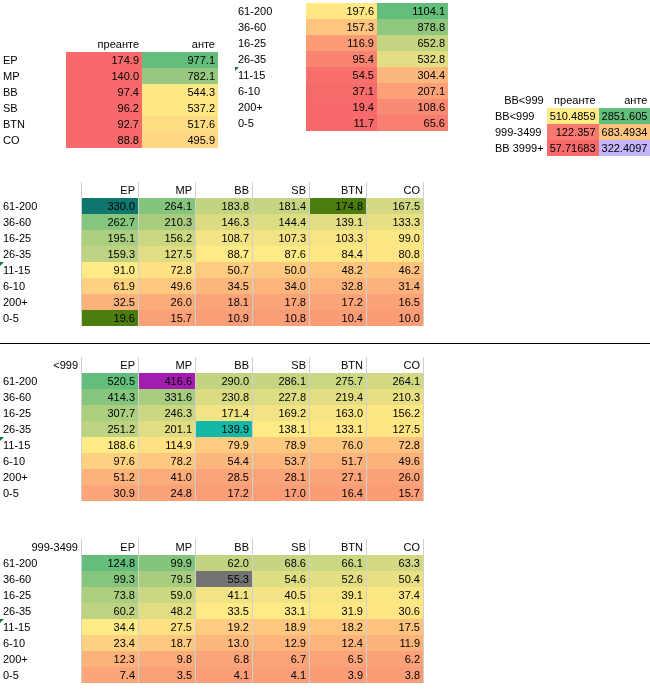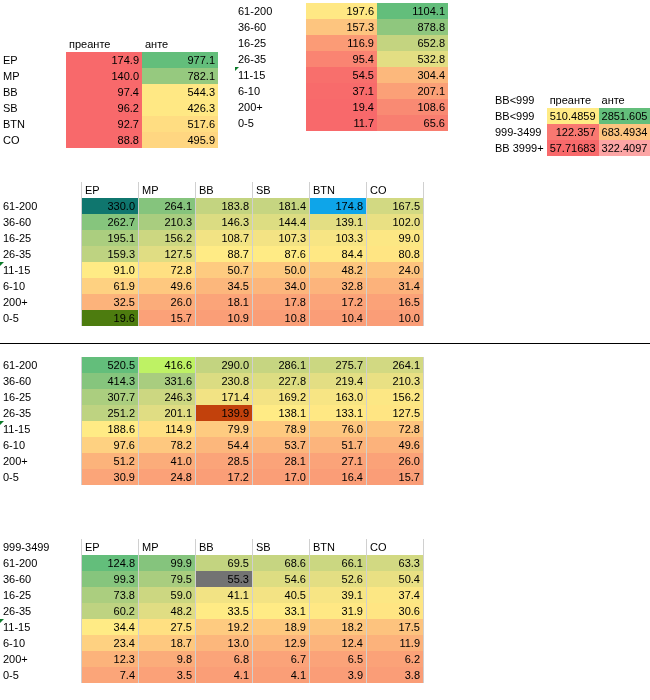--- a/index.html
+++ b/index.html
@@ -20,21 +20,21 @@
     font-weight:normal;
     font-size:11px;
     white-space:nowrap;
     overflow:hidden;
     border:0;
     vertical-align:middle;
   }
   .grid td{border-right:1px solid #d0d0d0;}
   .num{text-align:right;}
   .lbl{text-align:left;}
-  .hdr{text-align:left;}
+  .hdr{text-align:right;}
   .blk{position:absolute;}
   .hline{position:absolute;background:#000;height:1px;}
   .tri{position:relative;}
   .tri:after{
     content:"";
     position:absolute;
     left:0;top:0;
     border-left:4px solid #0a7a28;
     border-bottom:4px solid transparent;
   }.w50{width:50px}.w55{width:55px}.w60{width:60px}
@@ -64,21 +64,21 @@
         <td class="num w70" style="background:#96c97f">782.1</td>
       </tr>
       <tr>
         <td class="lbl w60">BB</td>
         <td class="num w70" style="background:#f8696b">97.4</td>
         <td class="num w70" style="background:#ffe884">544.3</td>
       </tr>
       <tr>
         <td class="lbl w60">SB</td>
         <td class="num w70" style="background:#f8696b">96.2</td>
-        <td class="num w70" style="background:#ffe884">426.3</td>
+        <td class="num w70" style="background:#ffe884">537.2</td>
       </tr>
       <tr>
         <td class="lbl w60">BTN</td>
         <td class="num w70" style="background:#f8696b">92.7</td>
         <td class="num w70" style="background:#ffdd82">517.6</td>
       </tr>
       <tr>
         <td class="lbl w60">CO</td>
         <td class="num w70" style="background:#f8696b">88.8</td>
         <td class="num w70" style="background:#ffd681">495.9</td>
@@ -148,21 +148,21 @@
         <td class="num w55" style="background:#63be7b">2851.605</td>
       </tr>
       <tr>
         <td class="lbl w60">999-3499</td>
         <td class="num w55" style="background:#f97871">122.357</td>
         <td class="num w55" style="background:#fdc47f">683.4934</td>
       </tr>
       <tr>
         <td class="lbl w60">BB 3999+</td>
         <td class="num w55" style="background:#f8696b">57.71683</td>
-        <td class="num w55" style="background:#fca5a5">322.4097</td>
+        <td class="num w55" style="background:#c4b5fd">322.4097</td>
       </tr>
     </tbody>
       </table>
   </div>
 
   <div class="blk" style="left:0px;top:182px;">
     <table class="grid">
       <tbody>
           <tr>
         <td class="hdr w75"></td>
@@ -172,31 +172,31 @@
         <td class="hdr w50">SB</td>
         <td class="hdr w50">BTN</td>
         <td class="hdr w50">CO</td>
       </tr>
       <tr>
         <td class="lbl w75">61-200</td>
         <td class="num w50" style="background:#0f766e">330.0</td>
         <td class="num w50" style="background:#85c47d">264.1</td>
         <td class="num w50" style="background:#c3d480">183.8</td>
         <td class="num w50" style="background:#c6d581">181.4</td>
-        <td class="num w50" style="background:#0ea5e9">174.8</td>
+        <td class="num w50" style="background:#4d7c0f">174.8</td>
         <td class="num w50" style="background:#d2d982">167.5</td>
       </tr>
       <tr>
         <td class="lbl w75">36-60</td>
         <td class="num w50" style="background:#86c57d">262.7</td>
         <td class="num w50" style="background:#a9cd7f">210.3</td>
         <td class="num w50" style="background:#dbdc82">146.3</td>
         <td class="num w50" style="background:#dddd82">144.4</td>
         <td class="num w50" style="background:#e3de83">139.1</td>
-        <td class="num w50" style="background:#e9e083">102.0</td>
+        <td class="num w50" style="background:#e9e083">133.3</td>
       </tr>
       <tr>
         <td class="lbl w75">16-25</td>
         <td class="num w50" style="background:#abce7f">195.1</td>
         <td class="num w50" style="background:#ccd781">156.2</td>
         <td class="num w50" style="background:#f2e384">108.7</td>
         <td class="num w50" style="background:#f3e384">107.3</td>
         <td class="num w50" style="background:#f7e584">103.3</td>
         <td class="num w50" style="background:#fce784">99.0</td>
       </tr>
@@ -209,21 +209,21 @@
         <td class="num w50" style="background:#ffe884">84.4</td>
         <td class="num w50" style="background:#ffe583">80.8</td>
       </tr>
       <tr>
         <td class="lbl w75 tri">11-15</td>
         <td class="num w50" style="background:#ffeb85">91.0</td>
         <td class="num w50" style="background:#ffe082">72.8</td>
         <td class="num w50" style="background:#fecb80">50.7</td>
         <td class="num w50" style="background:#fec97f">50.0</td>
         <td class="num w50" style="background:#fdc67f">48.2</td>
-        <td class="num w50" style="background:#fdc37e">24.0</td>
+        <td class="num w50" style="background:#fdc37e">46.2</td>
       </tr>
       <tr>
         <td class="lbl w75">6-10</td>
         <td class="num w50" style="background:#fed181">61.9</td>
         <td class="num w50" style="background:#fec87f">49.6</td>
         <td class="num w50" style="background:#fcb77c">34.5</td>
         <td class="num w50" style="background:#fcb67c">34.0</td>
         <td class="num w50" style="background:#fcb47c">32.8</td>
         <td class="num w50" style="background:#fcb27b">31.4</td>
       </tr>
@@ -247,24 +247,33 @@
       </tr>
     </tbody>
       </table>
   </div>
 
   <div class="hline" style="left:0px;top:343px;width:650px;"></div>
 
   <div class="blk" style="left:0px;top:357px;">
     <table class="grid">
       <tbody>
+          <tr>
+        <td class="hdr w75">&lt;999</td>
+        <td class="hdr w50">EP</td>
+        <td class="hdr w50">MP</td>
+        <td class="hdr w50">BB</td>
+        <td class="hdr w50">SB</td>
+        <td class="hdr w50">BTN</td>
+        <td class="hdr w50">CO</td>
+      </tr>
       <tr>
         <td class="lbl w75">61-200</td>
         <td class="num w50" style="background:#63be7b">520.5</td>
-        <td class="num w50" style="background:#bef264">416.6</td>
+        <td class="num w50" style="background:#a21caf">416.6</td>
         <td class="num w50" style="background:#c3d480">290.0</td>
         <td class="num w50" style="background:#c6d581">286.1</td>
         <td class="num w50" style="background:#cbd781">275.7</td>
         <td class="num w50" style="background:#d2d982">264.1</td>
       </tr>
       <tr>
         <td class="lbl w75">36-60</td>
         <td class="num w50" style="background:#86c57d">414.3</td>
         <td class="num w50" style="background:#a9cd7f">331.6</td>
         <td class="num w50" style="background:#dbdc82">230.8</td>
@@ -278,21 +287,21 @@
         <td class="num w50" style="background:#ccd781">246.3</td>
         <td class="num w50" style="background:#f2e384">171.4</td>
         <td class="num w50" style="background:#f3e384">169.2</td>
         <td class="num w50" style="background:#f7e584">163.0</td>
         <td class="num w50" style="background:#fce784">156.2</td>
       </tr>
       <tr>
         <td class="lbl w75">26-35</td>
         <td class="num w50" style="background:#bed381">251.2</td>
         <td class="num w50" style="background:#e0dd83">201.1</td>
-        <td class="num w50" style="background:#c2410c">139.9</td>
+        <td class="num w50" style="background:#14b8a6">139.9</td>
         <td class="num w50" style="background:#ffeb85">138.1</td>
         <td class="num w50" style="background:#ffe884">133.1</td>
         <td class="num w50" style="background:#ffe583">127.5</td>
       </tr>
       <tr>
         <td class="lbl w75 tri">11-15</td>
         <td class="num w50" style="background:#ffeb85">188.6</td>
         <td class="num w50" style="background:#ffe082">114.9</td>
         <td class="num w50" style="background:#fecb80">79.9</td>
         <td class="num w50" style="background:#fec97f">78.9</td>
@@ -339,21 +348,21 @@
         <td class="hdr w50">MP</td>
         <td class="hdr w50">BB</td>
         <td class="hdr w50">SB</td>
         <td class="hdr w50">BTN</td>
         <td class="hdr w50">CO</td>
       </tr>
       <tr>
         <td class="lbl w75">61-200</td>
         <td class="num w50" style="background:#63be7b">124.8</td>
         <td class="num w50" style="background:#85c47d">99.9</td>
-        <td class="num w50" style="background:#c3d480">69.5</td>
+        <td class="num w50" style="background:#c3d480">62.0</td>
         <td class="num w50" style="background:#c6d581">68.6</td>
         <td class="num w50" style="background:#cbd781">66.1</td>
         <td class="num w50" style="background:#d2d982">63.3</td>
       </tr>
       <tr>
         <td class="lbl w75">36-60</td>
         <td class="num w50" style="background:#86c57d">99.3</td>
         <td class="num w50" style="background:#a9cd7f">79.5</td>
         <td class="num w50" style="background:#737373">55.3</td>
         <td class="num w50" style="background:#dddd82">54.6</td>

